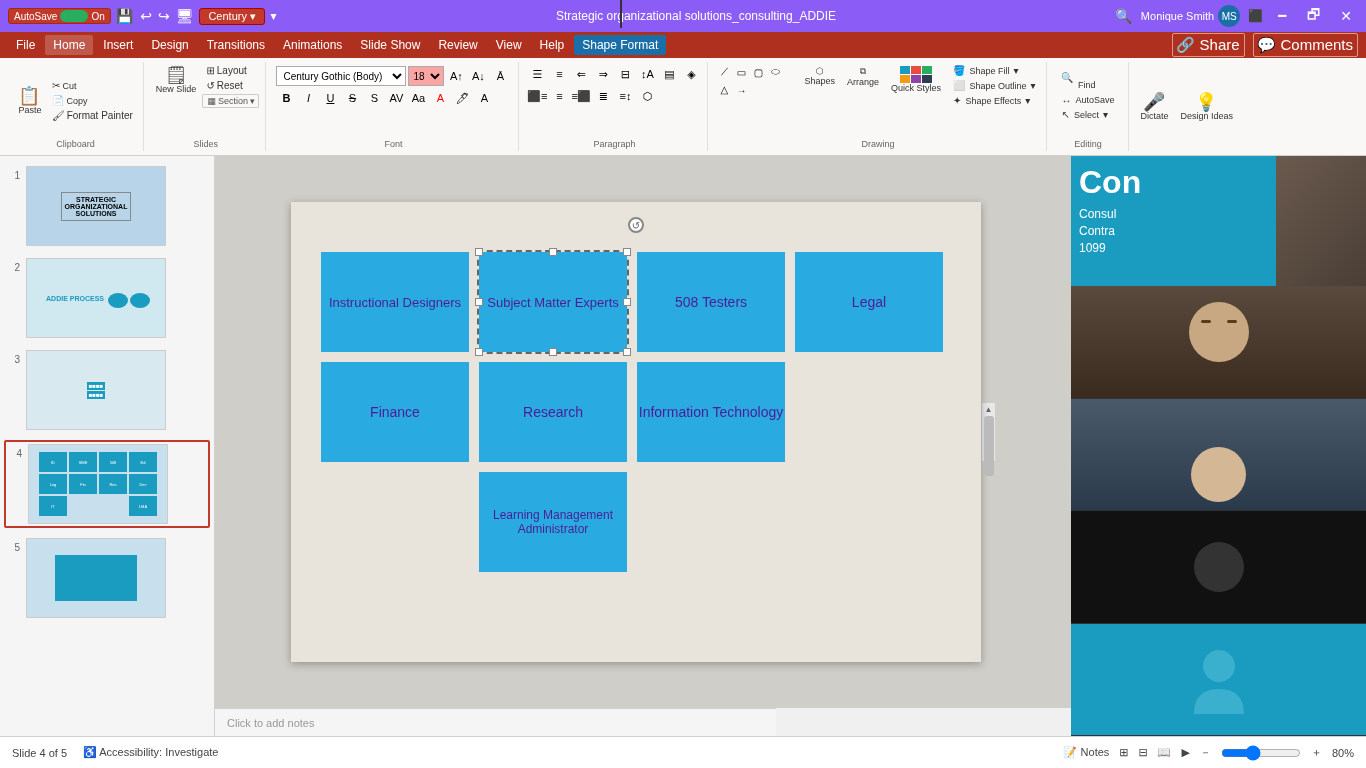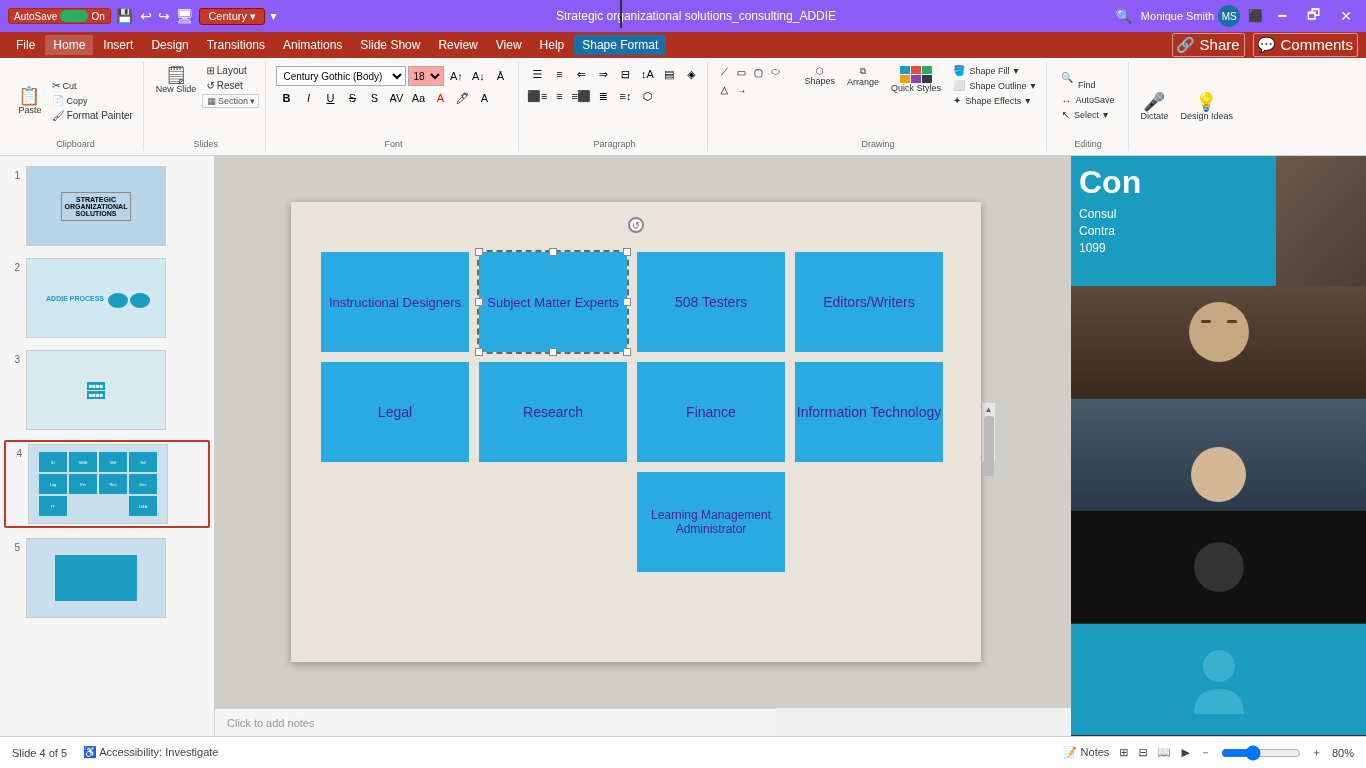--- a/index.html
+++ b/index.html
@@ -520,25 +520,24 @@
             <div style="position:absolute;top:-4px;left:-4px;width:8px;height:8px;background:white;border:1px solid #888;"></div>
             <div style="position:absolute;top:-4px;left:50%;transform:translateX(-50%);width:8px;height:8px;background:white;border:1px solid #888;"></div>
             <div style="position:absolute;top:-4px;right:-4px;width:8px;height:8px;background:white;border:1px solid #888;"></div>
             <div style="position:absolute;top:50%;transform:translateY(-50%);left:-4px;width:8px;height:8px;background:white;border:1px solid #888;"></div>
             <div style="position:absolute;top:50%;transform:translateY(-50%);right:-4px;width:8px;height:8px;background:white;border:1px solid #888;"></div>
             <div style="position:absolute;bottom:-4px;left:-4px;width:8px;height:8px;background:white;border:1px solid #888;"></div>
             <div style="position:absolute;bottom:-4px;left:50%;transform:translateX(-50%);width:8px;height:8px;background:white;border:1px solid #888;"></div>
             <div style="position:absolute;bottom:-4px;right:-4px;width:8px;height:8px;background:white;border:1px solid #888;"></div>
           </div>
           <div class="slide-box">508 Testers</div>
-          <div class="slide-box">Editors/Writers</div>
 
           <div class="slide-box">Legal</div>
+          <div class="slide-box">Finance</div>
           <div class="slide-box">Research</div>
-          <div class="slide-box">Finance</div>
 
           <div class="slide-box">Information Technology</div>
           <div class="slide-box empty"></div>
           <div class="slide-box empty"></div>
           <div class="slide-box" style="font-size:12px;">Learning Management Administrator</div>
         </div>
       </div>
 
       <div class="right-scroll">
         <div class="rs-arrow">▲</div>

